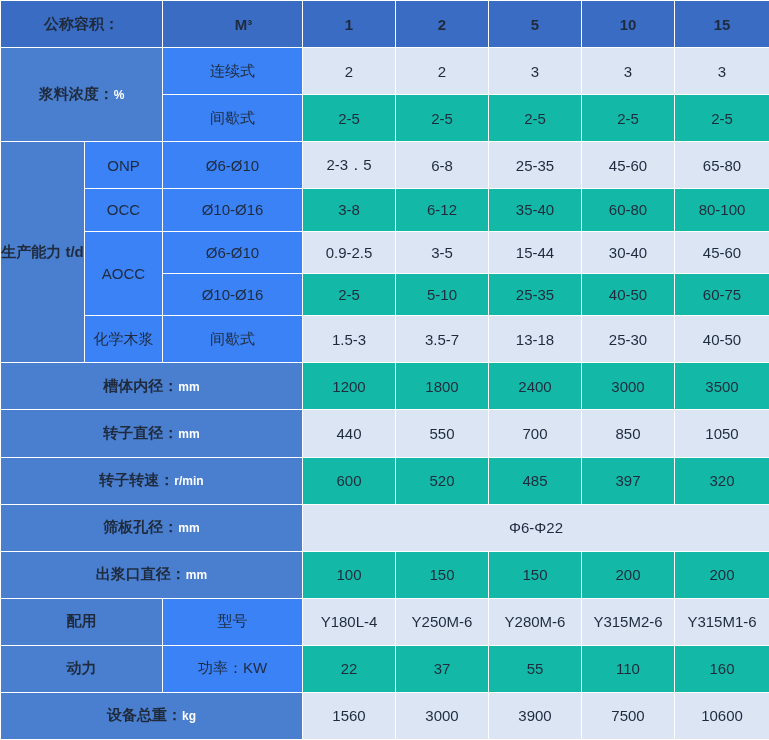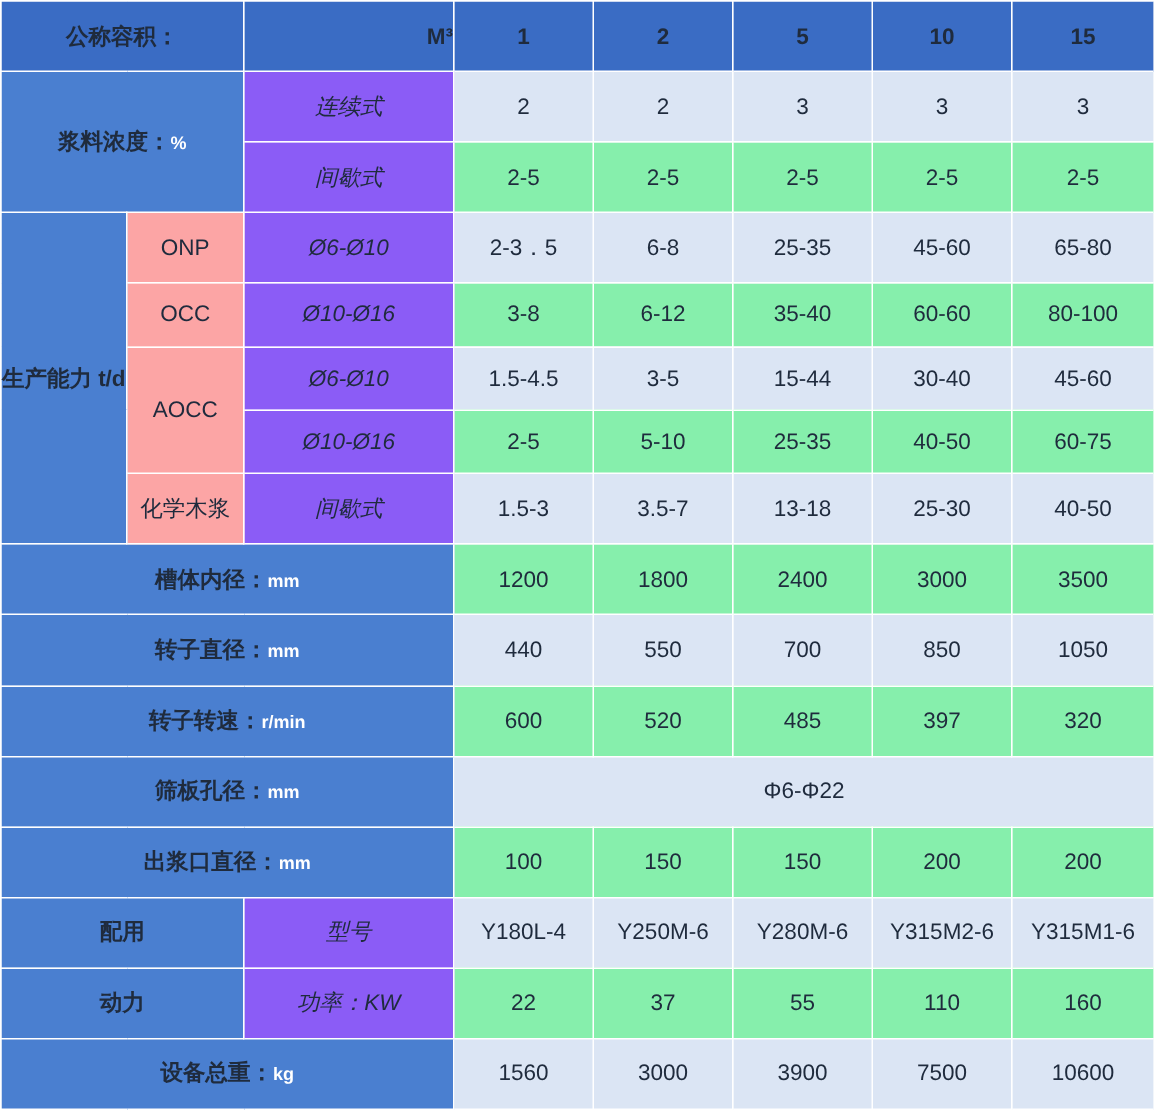--- a/index.html
+++ b/index.html
@@ -44,34 +44,33 @@
   }
   .lbl-big {
     background: #4a7fd0;
     color: #ffffff;
     font-weight: bold;
     font-size: 17px;
     margin-left: 12px;
   }
   
   .sub {
-    background: #8b5cf6;
+    background: #3b82f6;
     color: #1f2b3d;
     font-size: 15px;
-    font-style: italic;
   }
   .sub-white {
-    background: #fca5a5;
+    background: #3b82f6;
     color: #1f2b3d;
     font-size: 15px;
     margin-left: 41px;
   }
   
   .d1 { background: #dbe5f4; }
-  .d2 { background: #86efac; }
+  .d2 { background: #14b8a6; }
   .unit {
     font-size: 12px;
     font-weight: bold;
     vertical-align: middle;
   }
   .lbl .unit { color: #ffffff; }
 </style>
 </head>
 <body>
 
@@ -83,21 +82,21 @@
     <col style="width:93px">
     <col style="width:93px">
     <col style="width:93px">
     <col style="width:93px">
     <col style="width:95px">
   </colgroup>
 
   <tbody>
       <tr>
     <td class="hdr" colspan="2">公称容积：</td>
-    <td class="hdr" style="text-align:right;padding-left:22px;">M³</td>
+    <td class="hdr" style="text-align:center;padding-left:22px;">M³</td>
     <td class="hdr">1</td>
     <td class="hdr">2</td>
     <td class="hdr">5</td>
     <td class="hdr">10</td>
     <td class="hdr">15</td>
   </tr>
 
   <tr>
     <td class="lbl" colspan="2" rowspan="2">
       <span>浆料浓度：</span><span class="unit">%</span>
@@ -129,28 +128,28 @@
     <td class="d1">45-60</td>
     <td class="d1">65-80</td>
   </tr>
 
   <tr>
     <td class="sub-white">OCC</td>
     <td class="sub">Ø10-Ø16</td>
     <td class="d2">3-8</td>
     <td class="d2">6-12</td>
     <td class="d2">35-40</td>
-    <td class="d2">60-60</td>
+    <td class="d2">60-80</td>
     <td class="d2">80-100</td>
   </tr>
 
   <tr>
     <td class="sub-white" rowspan="2">AOCC</td>
     <td class="sub">Ø6-Ø10</td>
-    <td class="d1">1.5-4.5</td>
+    <td class="d1">0.9-2.5</td>
     <td class="d1">3-5</td>
     <td class="d1">15-44</td>
     <td class="d1">30-40</td>
     <td class="d1">45-60</td>
   </tr>
 
   <tr>
     <td class="sub">Ø10-Ø16</td>
     <td class="d2">2-5</td>
     <td class="d2">5-10</td>

